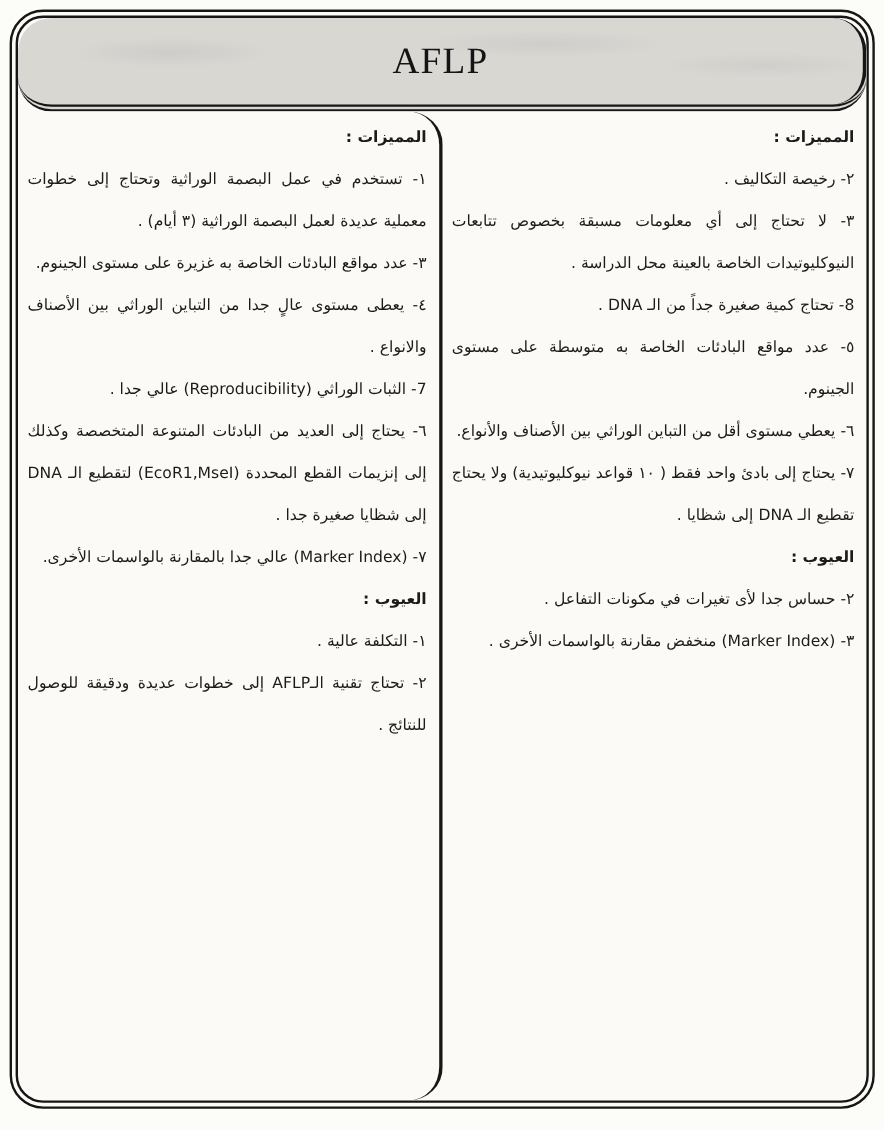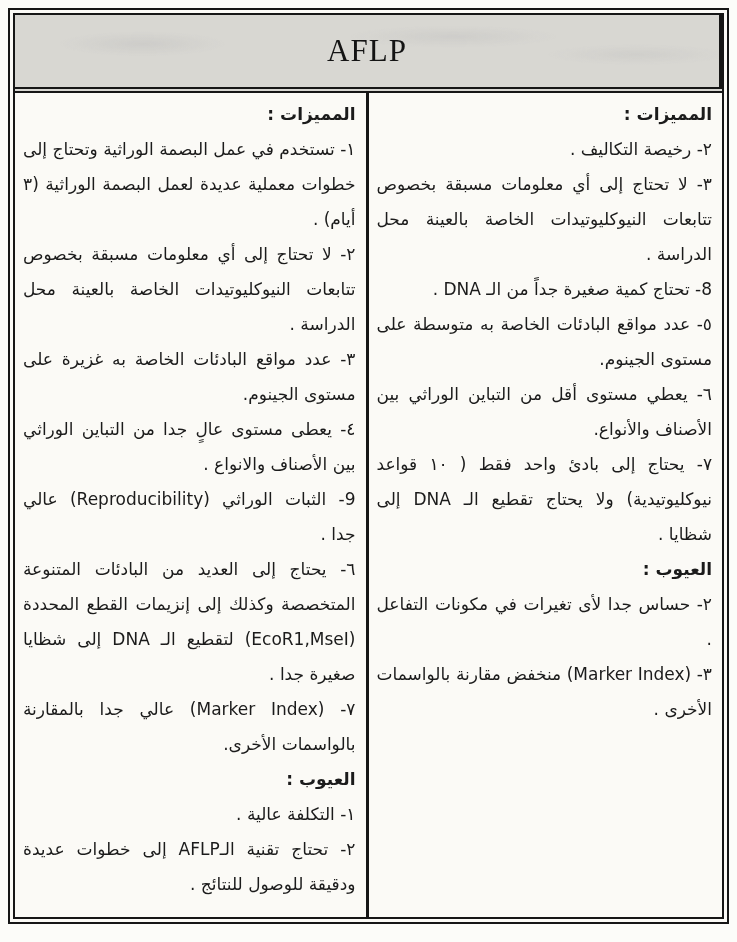--- a/index.html
+++ b/index.html
@@ -2,21 +2,21 @@
 <html lang="ar" style="--border-color: #161616; --header-bg: #d8d7d2; --page-bg: #fcfcf9; --cell-bg: #fbfaf6; --text-color: #1b1b1b;"><head>
 <meta charset="utf-8">
 <style>
   :root{
     --border-color:#161616;
     --header-bg:#d8d7d2;
     --page-bg:#fcfcf9;
     --cell-bg:#fbfaf6;
     --text-color:#1b1b1b;
   }
-  *{box-sizing:border-box;margin:0;padding:0;}
+  *{box-sizing:border-box;margin:0;padding:0;border-radius:28px;}
   html,body{width:737px;height:942px;overflow:hidden;}
   body{
     background:var(--page-bg);
     font-family:"DejaVu Sans",sans-serif;
     color:var(--text-color);
     position:relative;
   }
   .scan-table{
     position:absolute;
     left:8px;top:8px;
@@ -51,43 +51,42 @@
   .body-row{
     display:flex;
     flex:1 1 auto;
     overflow:hidden;
   }
   .cell{
     flex:1 1 50%;
     padding:4px 10px 6px 8px;
     direction:rtl;
     text-align:justify;
-    font-size:17px;
+    font-size:13px;
     line-height:35px;
     overflow:hidden;
   }
   .cell.left{border-right:3px solid var(--border-color);}
   .cell-item{margin:0;}
   .cell-item.heading{font-weight:bold;}
 </style>
 </head>
 <body>
 
 <div class="scan-table">
   <div class="header-row">
     <div class="header-cell left">AFLP</div>
   </div>
   <div class="body-row">
     <div class="cell left">
         <div class="cell-item heading">المميزات :</div>
         <div class="cell-item">١- تستخدم في عمل البصمة الوراثية وتحتاج إلى خطوات معملية عديدة لعمل البصمة الوراثية (٣ أيام) .</div>
-        <div class="cell-item">٢- لا تحتاج إلى أي معلومات مسبقة بخصوص تتابعات النيوكليوتيدات الخاصة بالعينة محل الدراسة .</div>
         <div class="cell-item">٣- عدد مواقع البادئات الخاصة به غزيرة على مستوى الجينوم.</div>
         <div class="cell-item">٤- يعطى مستوى عالٍ جدا من التباين الوراثي بين الأصناف والانواع .</div>
-        <div class="cell-item">9- الثبات الوراثي (Reproducibility) عالي جدا .</div>
+        <div class="cell-item">7- الثبات الوراثي (Reproducibility) عالي جدا .</div>
         <div class="cell-item">٦- يحتاج إلى العديد من البادئات المتنوعة المتخصصة وكذلك إلى إنزيمات القطع المحددة (EcoR1,MseI) لتقطيع الـ DNA إلى شظايا صغيرة جدا .</div>
         <div class="cell-item">٧- (Marker Index) عالي جدا بالمقارنة بالواسمات الأخرى.</div>
         <div class="cell-item heading">العيوب :</div>
         <div class="cell-item">١- التكلفة عالية .</div>
         <div class="cell-item">٢- تحتاج تقنية الـAFLP إلى خطوات عديدة ودقيقة للوصول للنتائج .</div>
       </div>
     <div class="cell right">
         <div class="cell-item heading">المميزات :</div>
         <div class="cell-item">٢- رخيصة التكاليف .</div>
         <div class="cell-item">٣- لا تحتاج إلى أي معلومات مسبقة بخصوص تتابعات النيوكليوتيدات الخاصة بالعينة محل الدراسة .</div>

